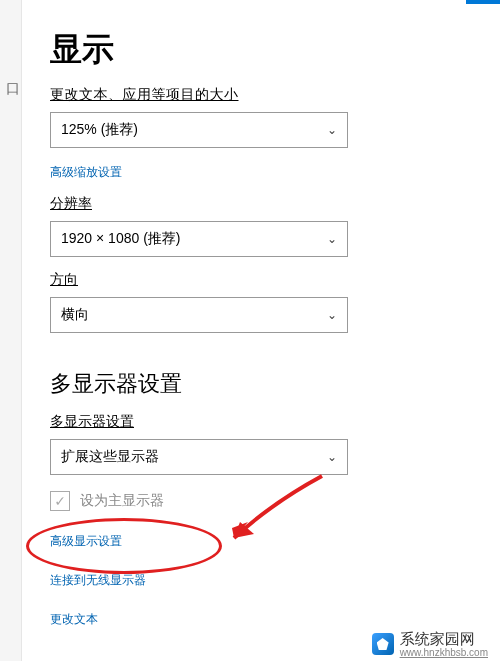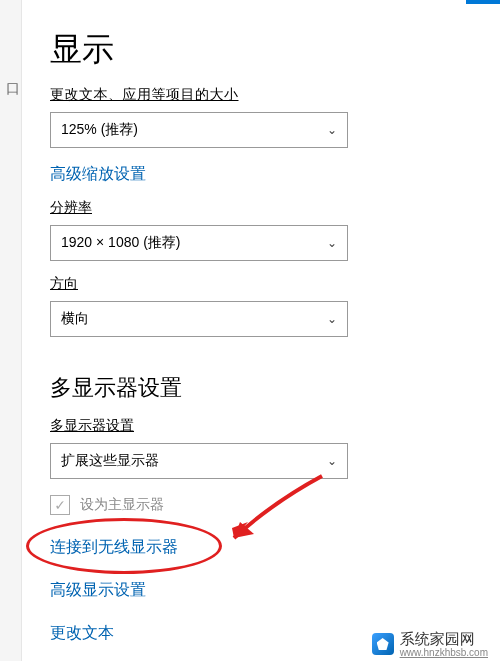--- a/index.html
+++ b/index.html
@@ -33,21 +33,21 @@
     }
     .content {
       position: absolute;
       left: 50px;
       top: 0;
       width: 430px;
       padding-top: 28px;
     }
     h1.page-title {
       font-size: 32px;
-      font-weight: 400;
+      font-weight: 700;
       color: #000;
       margin-bottom: 8px;
     }
     .field-label {
       font-size: 14px;
       color: #000;
       margin-top: 14px;
       margin-bottom: 8px;
       text-decoration: underline;
     }
@@ -67,21 +67,21 @@
       color: #000;
       cursor: pointer;
     }
     .dropdown .chev {
       font-size: 12px;
       color: #444;
     }
     .link {
       display: inline-block;
       color: #0063b1;
-      font-size: 16px;
+      font-size: 12px;
       margin-top: 16px;
       cursor: pointer;
     }
     .section-title {
       font-size: 22px;
       font-weight: 400;
       color: #000;
       margin-top: 36px;
       margin-bottom: 14px;
     }
@@ -214,22 +214,22 @@
   <div class="dropdown">
     <span>扩展这些显示器</span>
     <span class="chev">⌄</span>
   </div>
 
   <div class="checkbox-row">
     <span class="checkbox-box">✓</span>
     <span>设为主显示器</span>
   </div>
 
+  <a class="link link-block spaced">高级显示设置</a>
   <a class="link link-block spaced">连接到无线显示器</a>
-  <a class="link link-block spaced">高级显示设置</a>
   <a class="link link-block spaced">更改文本</a>
 
 </div>
 
 <div class="red-ellipse"></div>
 <svg class="red-arrow" viewBox="0 0 120 90">
   <path d="M110 8 Q 60 35 22 70" stroke="#e02020" stroke-width="4" fill="none"></path>
   <path d="M22 70 L36 54 L20 60 Z" fill="#e02020"></path>
   <path d="M22 70 L42 66 L28 54 Z" fill="#e02020"></path>
 </svg>

